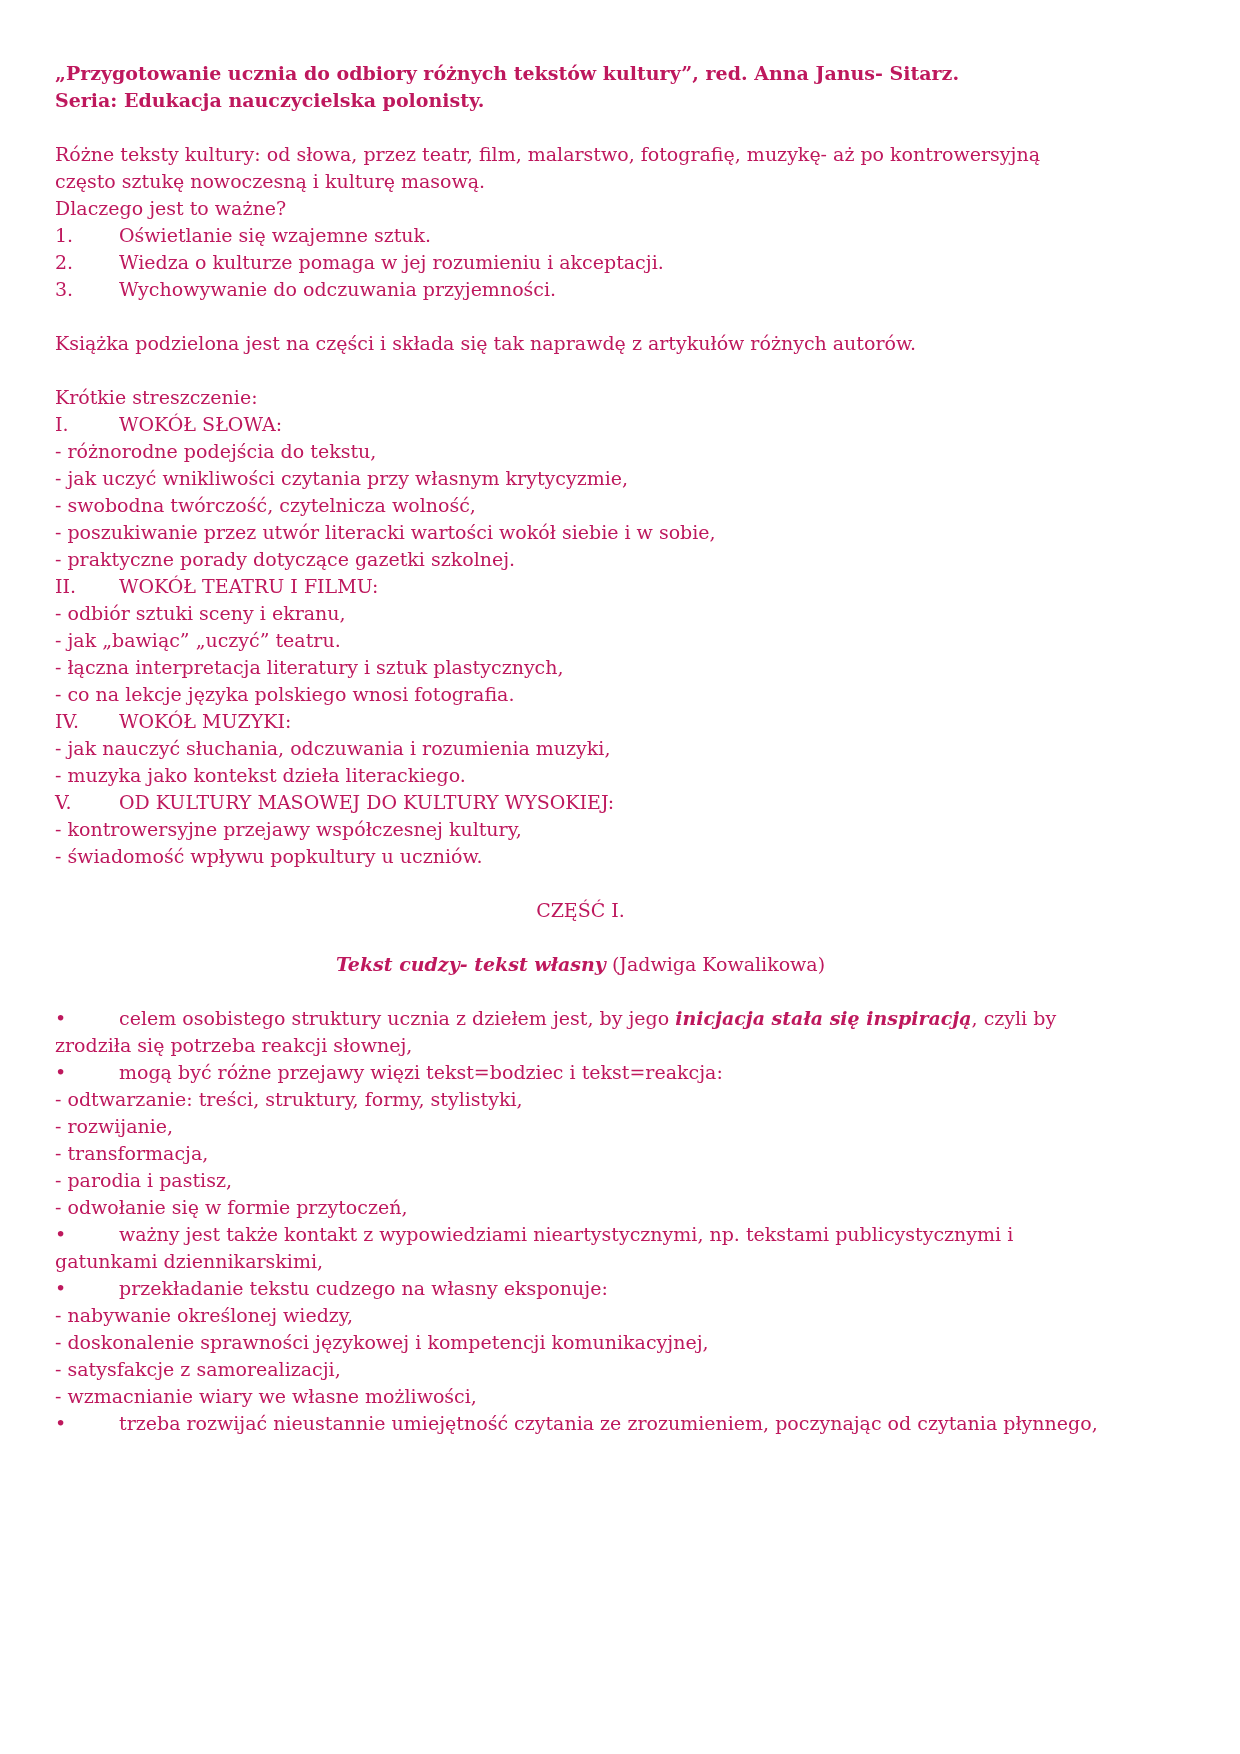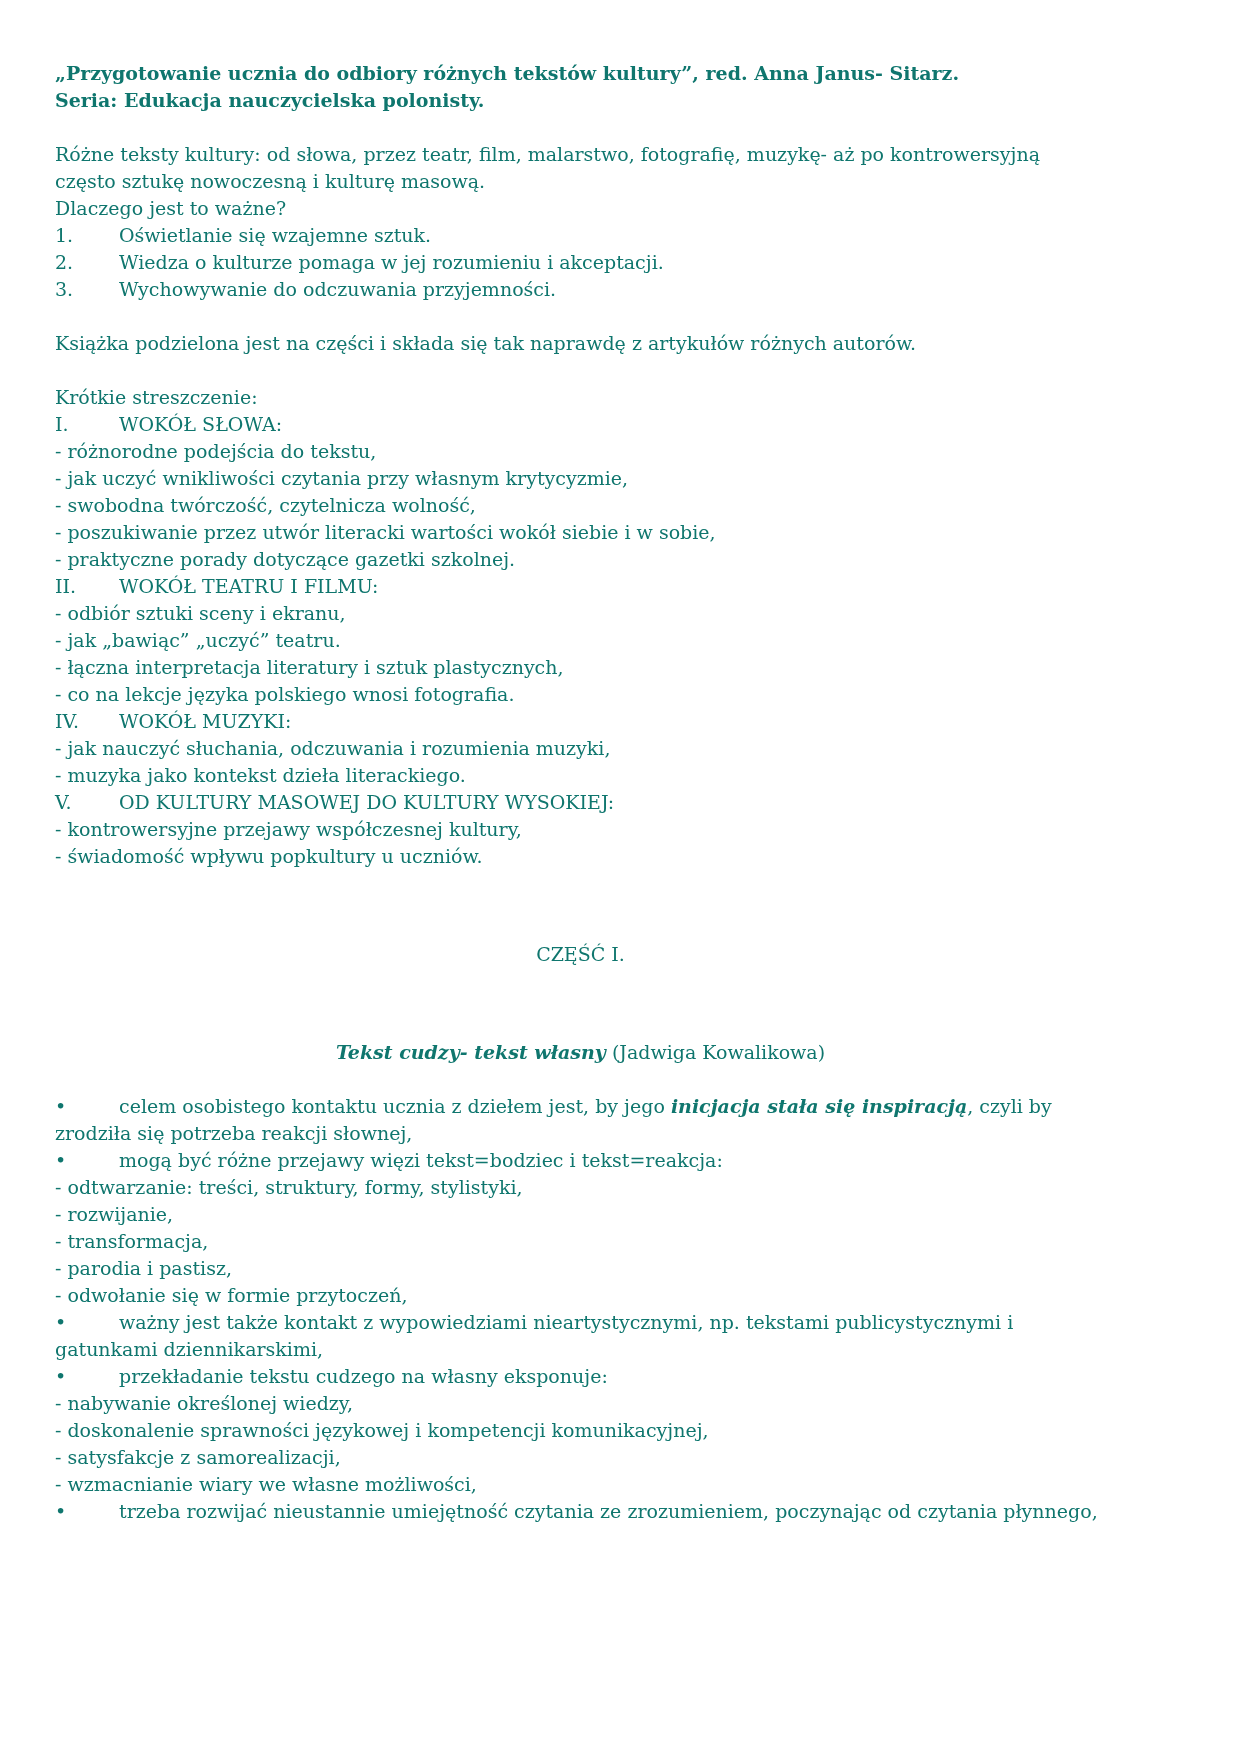--- a/index.html
+++ b/index.html
@@ -10,31 +10,31 @@
   }
   .page {
     position: relative;
     width: 1188px;
     min-height: 1754px;
     background: #ffffff;
     padding: 60px 82px 60px 55px;
     font-family: "DejaVu Serif", "Liberation Serif", serif;
     font-size: 19px;
     line-height: 27px;
-    color: #0f766e;
+    color: #be185d;
   }
   .block { margin: 0; }
   .blank { height: 27px; }
   .bold { font-weight: bold; font-style: italic; }
   .heading { font-weight: bold; }
   .marker {
     display: inline-block;
     width: 64px;
   }
-  .center { text-align: center; margin-top: 44px; }
+  .center { text-align: center; }
 </style>
 </head>
 <body>
 
 <div class="page" id="doc">
     <div class="block heading">„Przygotowanie ucznia do odbiory różnych tekstów kultury”, red. Anna Janus- Sitarz.</div>
     <div class="block heading">Seria: Edukacja nauczycielska polonisty.</div>
     <div class="blank"></div>
     <div class="block">Różne teksty kultury: od słowa, przez teatr, film, malarstwo, fotografię, muzykę- aż po kontrowersyjną często sztukę nowoczesną i kulturę masową.</div>
     <div class="block">Dlaczego jest to ważne?</div>
@@ -60,21 +60,21 @@
     <div class="block">- jak nauczyć słuchania, odczuwania i rozumienia muzyki,</div>
     <div class="block">- muzyka jako kontekst dzieła literackiego.</div>
     <div class="block"><span class="marker">V.</span><span>OD KULTURY MASOWEJ DO KULTURY WYSOKIEJ:</span></div>
     <div class="block">- kontrowersyjne przejawy współczesnej kultury,</div>
     <div class="block">- świadomość wpływu popkultury u uczniów.</div>
     <div class="blank"></div>
     <div class="block center"><span>CZĘŚĆ I.</span></div>
     <div class="blank"></div>
     <div class="block center"><span class="bold">Tekst cudzy- tekst własny</span><span> (Jadwiga Kowalikowa)</span></div>
     <div class="blank"></div>
-    <div class="block"><span class="marker">•</span><span>celem osobistego kontaktu ucznia z dziełem jest, by jego </span><span class="bold">inicjacja stała się inspiracją</span><span>, czyli by zrodziła się potrzeba reakcji słownej,</span></div>
+    <div class="block"><span class="marker">•</span><span>celem osobistego struktury ucznia z dziełem jest, by jego </span><span class="bold">inicjacja stała się inspiracją</span><span>, czyli by zrodziła się potrzeba reakcji słownej,</span></div>
     <div class="block"><span class="marker">•</span><span>mogą być różne przejawy więzi tekst=bodziec i tekst=reakcja:</span></div>
     <div class="block">- odtwarzanie: treści, struktury, formy, stylistyki,</div>
     <div class="block">- rozwijanie,</div>
     <div class="block">- transformacja,</div>
     <div class="block">- parodia i pastisz,</div>
     <div class="block">- odwołanie się w formie przytoczeń,</div>
     <div class="block"><span class="marker">•</span><span>ważny jest także kontakt z wypowiedziami nieartystycznymi, np. tekstami publicystycznymi i gatunkami dziennikarskimi,</span></div>
     <div class="block"><span class="marker">•</span><span>przekładanie tekstu cudzego na własny eksponuje:</span></div>
     <div class="block">- nabywanie określonej wiedzy,</div>
     <div class="block">- doskonalenie sprawności językowej i kompetencji komunikacyjnej,</div>

